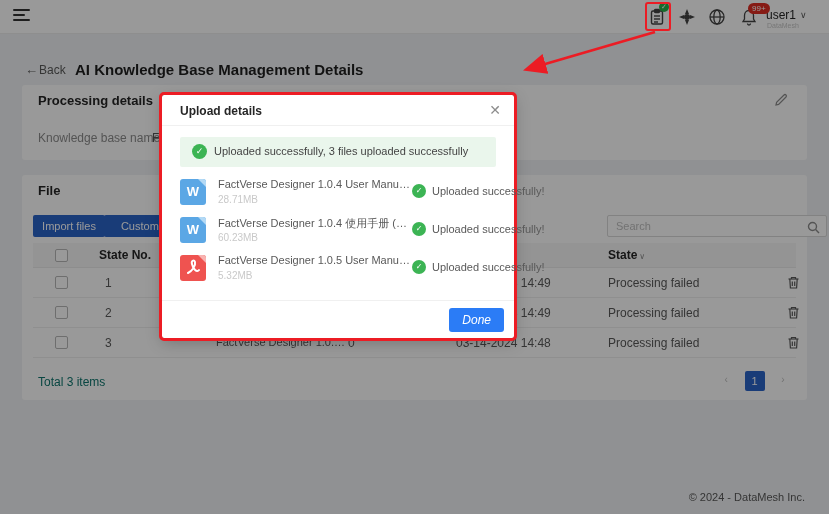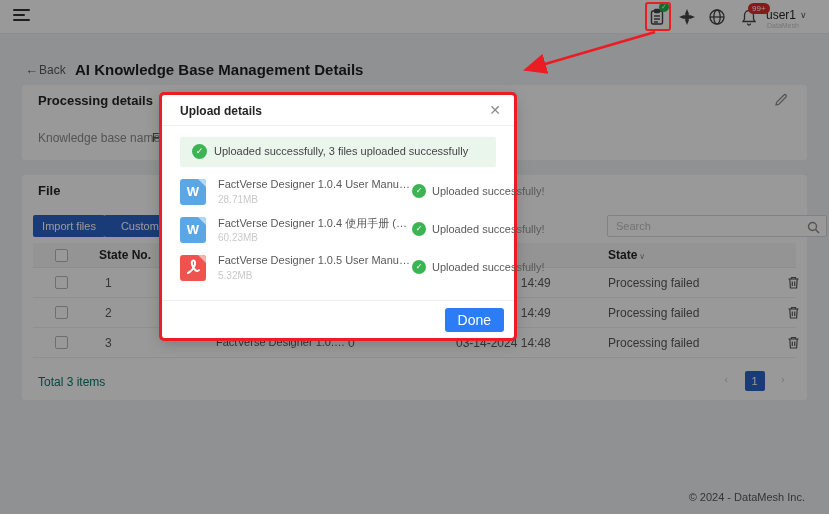--- a/index.html
+++ b/index.html
@@ -89,21 +89,21 @@
   .icon-docx .fold { border-color:transparent #b3d9f5 transparent transparent; }
   .icon-docx .ltr { position:absolute; left:0; top:5px; width:100%; text-align:center; font-size:13px; font-weight:bold; }
   .icon-pdf { background:#ef5350; }
   .icon-pdf .fold { border-color:transparent #f8b3b1 transparent transparent; }
   .file-name { position:absolute; left:38px; top:2px; font-size:11px; color:#595959; white-space:nowrap; max-width:195px; overflow:hidden; text-overflow:ellipsis; }
   .file-size { position:absolute; left:38px; top:18px; font-size:10px; color:#c9c9c9; }
   .file-status { position:absolute; left:232px; top:8px; }
   .status-check { width:14px; height:14px; font-size:8px; line-height:14px; position:absolute; left:0; top:0; }
   .status-text { position:absolute; left:20px; top:1px; font-size:11px; color:#595959; white-space:nowrap; }
   .modal-footer { position:absolute; left:0; bottom:0; width:100%; height:38px; border-top:1px solid #f0f0f0; }
-  .btn-done { position:absolute; right:10px; top:7px; height:24px; padding:0 13px; background:#2b7cf6; color:#fff; font-size:14px; border:none; border-radius:3px; line-height:24px; cursor:pointer; }
+  .btn-done { position:absolute; right:10px; top:7px; height:24px; padding:0 13px; background:#2b7cf6; color:#fff; font-size:12px; border:none; border-radius:3px; line-height:24px; cursor:pointer;font-style:italic; }
 
   
   .anno-box { position:absolute; left:645px; top:2px; width:26px; height:29px; border:2px solid #ec1c24; border-radius:3px; z-index:30; pointer-events:none; }
   .anno-arrow { position:absolute; inset:0; width:829px; height:514px; z-index:30; pointer-events:none; }
 </style>
 </head>
 <body>
 
 <div class="stage">
 

